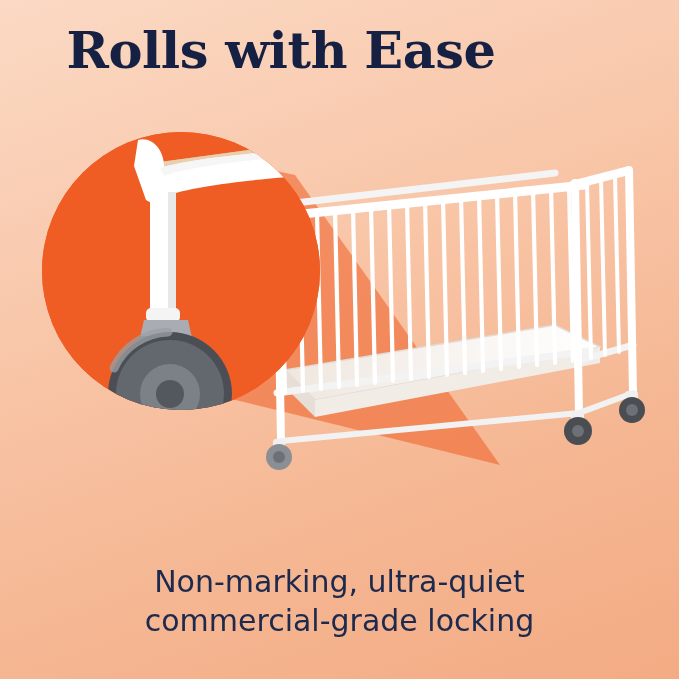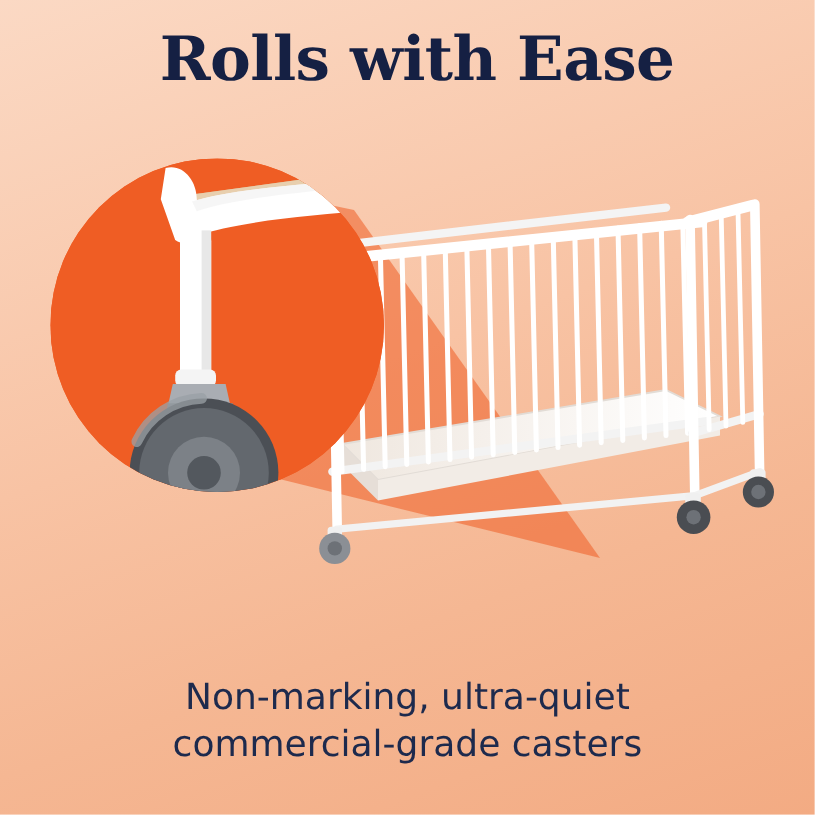--- a/index.html
+++ b/index.html
@@ -18,21 +18,21 @@
     background: linear-gradient(160deg, #fbd9c4 0%, #f8c3a4 45%, #f5b793 70%, #f3ab83 100%);
     overflow: hidden;
   }
 
   
   #headline {
     position: absolute;
     top: 22px;
     left: 0;
     width: 562px;
-    text-align: right;
+    text-align: center;
     font-family: "DejaVu Serif", serif;
     font-weight: bold;
     font-size: 51px;
     letter-spacing: -0.5px;
     color: #152043;
     line-height: 1.1;
   }
 
   
   #caption {
@@ -194,16 +194,16 @@
         <circle cx="128" cy="262" r="14" fill="#53585e"></circle>
 
         <path d="M72 236 A62 62 0 0 1 126 200" stroke="#9aa0a6" stroke-width="9" fill="none" stroke-linecap="round" opacity="0.75"></path>
       </svg>
     </div>
 
   </div>
 
   <div id="caption">
     <span class="cap-line">Non-marking, ultra-quiet</span>
-    <span class="cap-line">commercial-grade casters</span>
+    <span class="cap-line">commercial-grade locking</span>
   </div>
 
 </div>
 
 </body></html>

